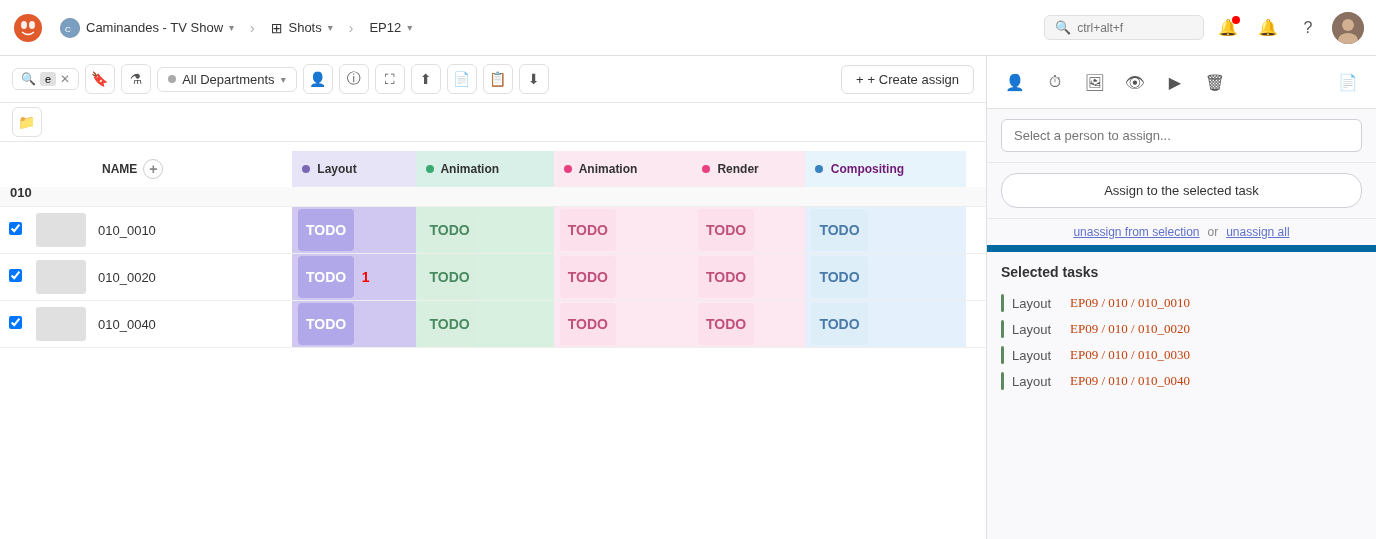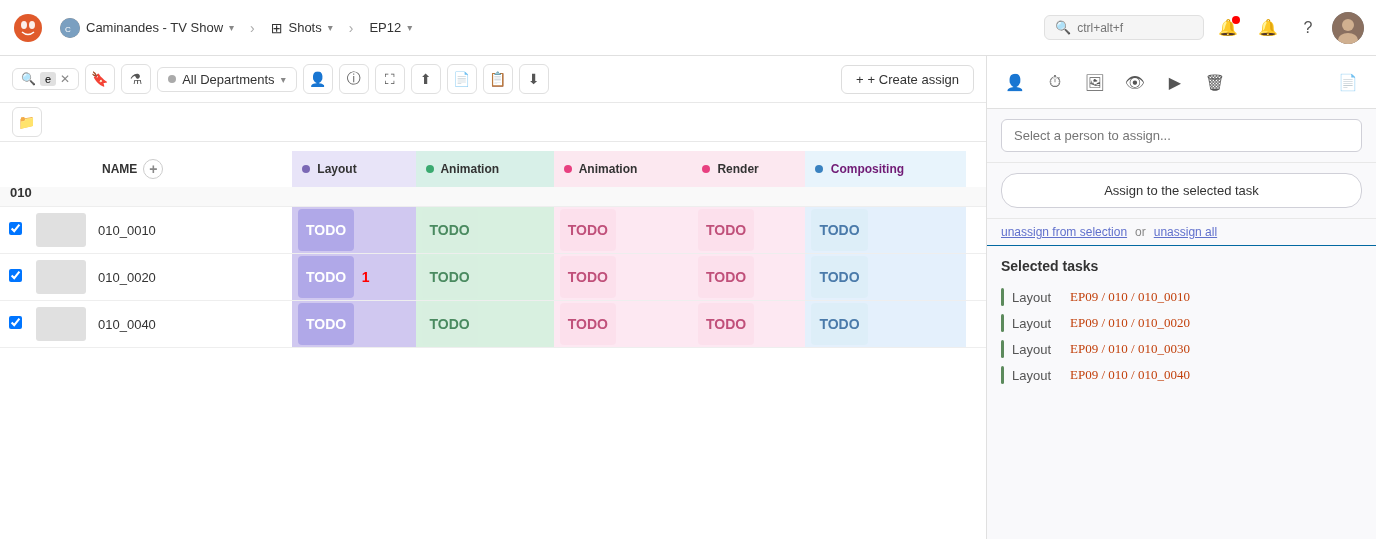--- a/index.html
+++ b/index.html
@@ -70,21 +70,21 @@
     .add-col-btn { width: 20px; height: 20px; border-radius: 50%; border: 1px solid #ccc; display: flex; align-items: center; justify-content: center; cursor: pointer; font-size: 14px; color: #888; }
 
     
     .right-panel { width: 390px; min-width: 390px; background: #f9f9fb; border-left: 1px solid #e0e0e0; display: flex; flex-direction: column; }
     .right-toolbar { display: flex; align-items: center; padding: 10px 12px; gap: 8px; border-bottom: 1px solid #e0e0e0; background: #fff; }
     .right-icon-btn { width: 32px; height: 32px; border-radius: 6px; display: flex; align-items: center; justify-content: center; cursor: pointer; color: #555; font-size: 16px; }
     .assign-input-wrap { padding: 10px 14px; border-bottom: 1px solid #e8e8e8; }
     .assign-input { width: 100%; border: 1px solid #d0d0d8; border-radius: 6px; padding: 8px 12px; font-size: 13px; color: #aaa; background: #fff; outline: none; }
     .assign-btn-wrap { padding: 10px 14px; border-bottom: 1px solid #e8e8e8; }
     .assign-btn { width: 100%; border: 1px solid #d0d0d8; border-radius: 16px; padding: 9px; font-size: 13px; color: #333; background: #fff; cursor: pointer; text-align: center; }
-    .unassign-row { display: flex; align-items: center; justify-content: flex-start; gap: 8px; padding: 6px 14px; font-size: 12px; color: #888; border-bottom: 1px solid #0369a1; }
+    .unassign-row { display: flex; align-items: center; justify-content: center; gap: 8px; padding: 6px 14px; font-size: 12px; color: #888; border-bottom: 7px solid #0369a1; }
     .unassign-link { color: #6070cc; cursor: pointer; text-decoration: underline; font-size: 12px; }
     .selected-tasks-section { padding: 12px 14px; }
     .selected-tasks-title { font-size: 14px; font-weight: 600; color: #333; margin-bottom: 10px; }
     .task-item { display: flex; align-items: center; gap: 8px; padding: 4px 0; font-size: 13px; }
     .task-bar { width: 3px; height: 18px; background: #5c8a5c; border-radius: 2px; }
     .task-type { color: #555; font-weight: 500; min-width: 50px; }
     .task-path { color: #c2410c; font-family: Liberation Serif, serif; }
   </style>
 </head>
 <body>

